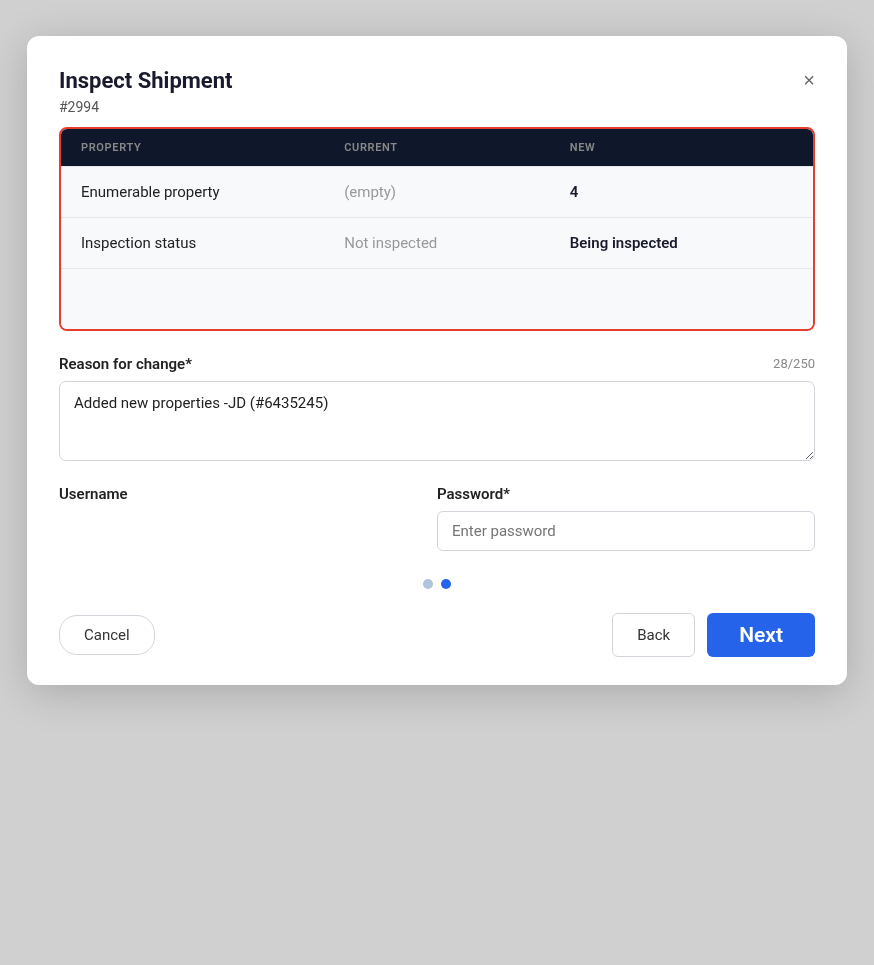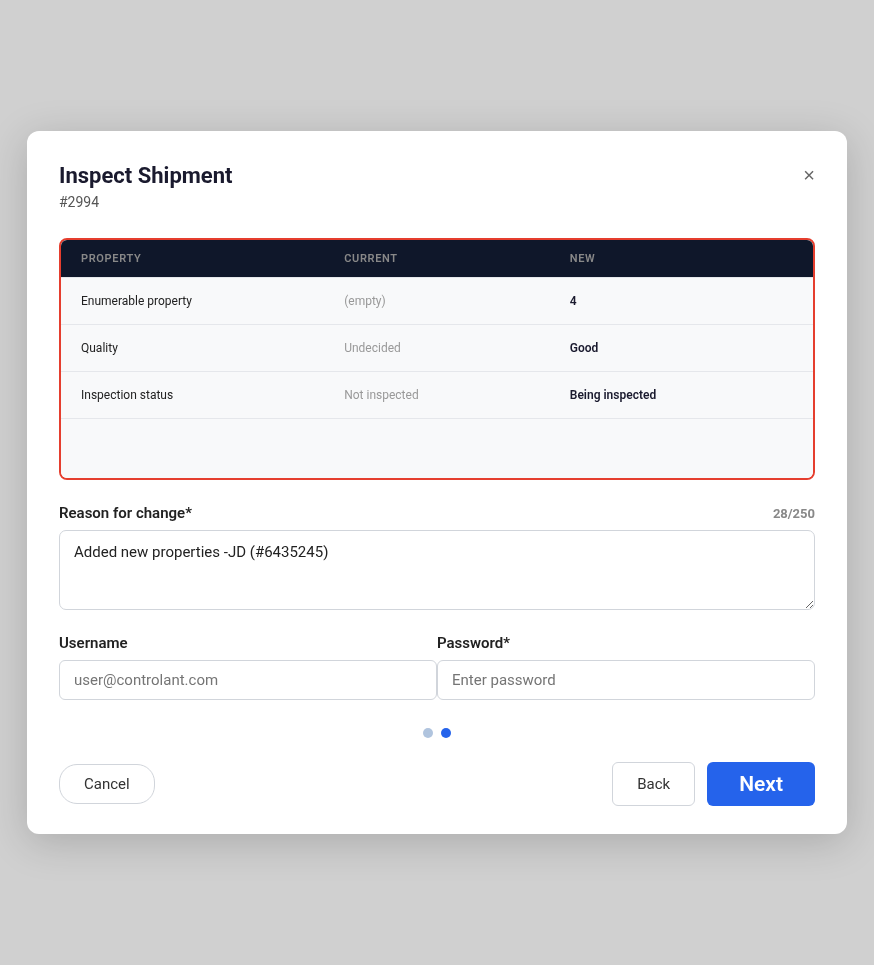--- a/index.html
+++ b/index.html
@@ -12,21 +12,21 @@
       background: #d0d0d0;
       display: flex;
       align-items: center;
       justify-content: center;
       min-height: 965px;
       font-family: -apple-system, BlinkMacSystemFont, 'Segoe UI', Roboto, sans-serif;
     }
 
     .modal-overlay {
       display: flex;
-      align-items: center;
+      align-items: flex-start;
       justify-content: center;
       width: 874px;
       height: 893px;
     }
 
     .modal {
       background: #ffffff;
       border-radius: 12px;
       width: 820px;
       padding: 32px 32px 28px 32px;
@@ -54,21 +54,21 @@
       color: #666;
       font-size: 20px;
       line-height: 1;
       padding: 0;
       margin-top: 2px;
     }
 
     .modal-subtitle {
       color: #555;
       font-size: 14px;
-      margin-bottom: 28px;
+      margin-bottom: 12px;
     }
 
     .table-container {
       border: 2.5px solid #e53e2e;
       border-radius: 8px;
       overflow: hidden;
       margin-bottom: 24px;
     }
 
     .table {
@@ -95,21 +95,21 @@
     .table tbody tr {
       border-bottom: 1px solid #e5e7eb;
     }
 
     .table tbody tr:last-child {
       border-bottom: none;
     }
 
     .table tbody td {
       padding: 16px 20px;
-      font-size: 12px;
+      font-size: 15px;
     }
 
     .col-property {
       color: #222;
       font-weight: 400;
       width: 35%;
     }
 
     .col-current {
       color: #999;
@@ -135,21 +135,20 @@
 
     .section-label {
       font-size: 15px;
       font-weight: 600;
       color: #222;
     }
 
     .char-count {
       font-size: 13px;
       color: #888;
-      font-weight: bold;
     }
 
     .reason-textarea {
       width: 100%;
       border: 1px solid #d1d5db;
       border-radius: 7px;
       padding: 12px 14px;
       font-size: 15px;
       color: #222;
       resize: vertical;
@@ -275,46 +274,40 @@
             <th>NEW</th>
           </tr>
         </thead>
         <tbody id="table-body">
         <tr>
               <td class="col-property">Enumerable property</td>
               <td class="col-current">(empty)</td>
               <td class="col-new">4</td>
             </tr>
             <tr>
-              <td class="col-property">Quality</td>
-              <td class="col-current">Undecided</td>
-              <td class="col-new">Good</td>
-            </tr>
-            <tr>
               <td class="col-property">Inspection status</td>
               <td class="col-current">Not inspected</td>
               <td class="col-new">Being inspected</td>
             </tr>
             <tr>
               <td colspan="3" class="empty-rows"></td>
             </tr>
           </tbody>
       </table>
     </div>
 
     <div class="section-header">
       <span class="section-label">Reason for change*</span>
       <span class="char-count">28/250</span>
     </div>
     <textarea class="reason-textarea" style="">Added new properties -JD (#6435245)</textarea>
 
     <div class="credentials-row">
       <div class="credential-group">
         <label class="credential-label">Username</label>
-        <input type="text" class="credential-input" placeholder="user@controlant.com" style="">
       </div>
       <div class="credential-group">
         <label class="credential-label">Password*</label>
         <input type="password" class="credential-input" placeholder="Enter password" style="">
       </div>
     </div>
 
     <div class="pagination-dots">
       <div class="dot dot-inactive"></div>
       <div class="dot dot-active"></div>

